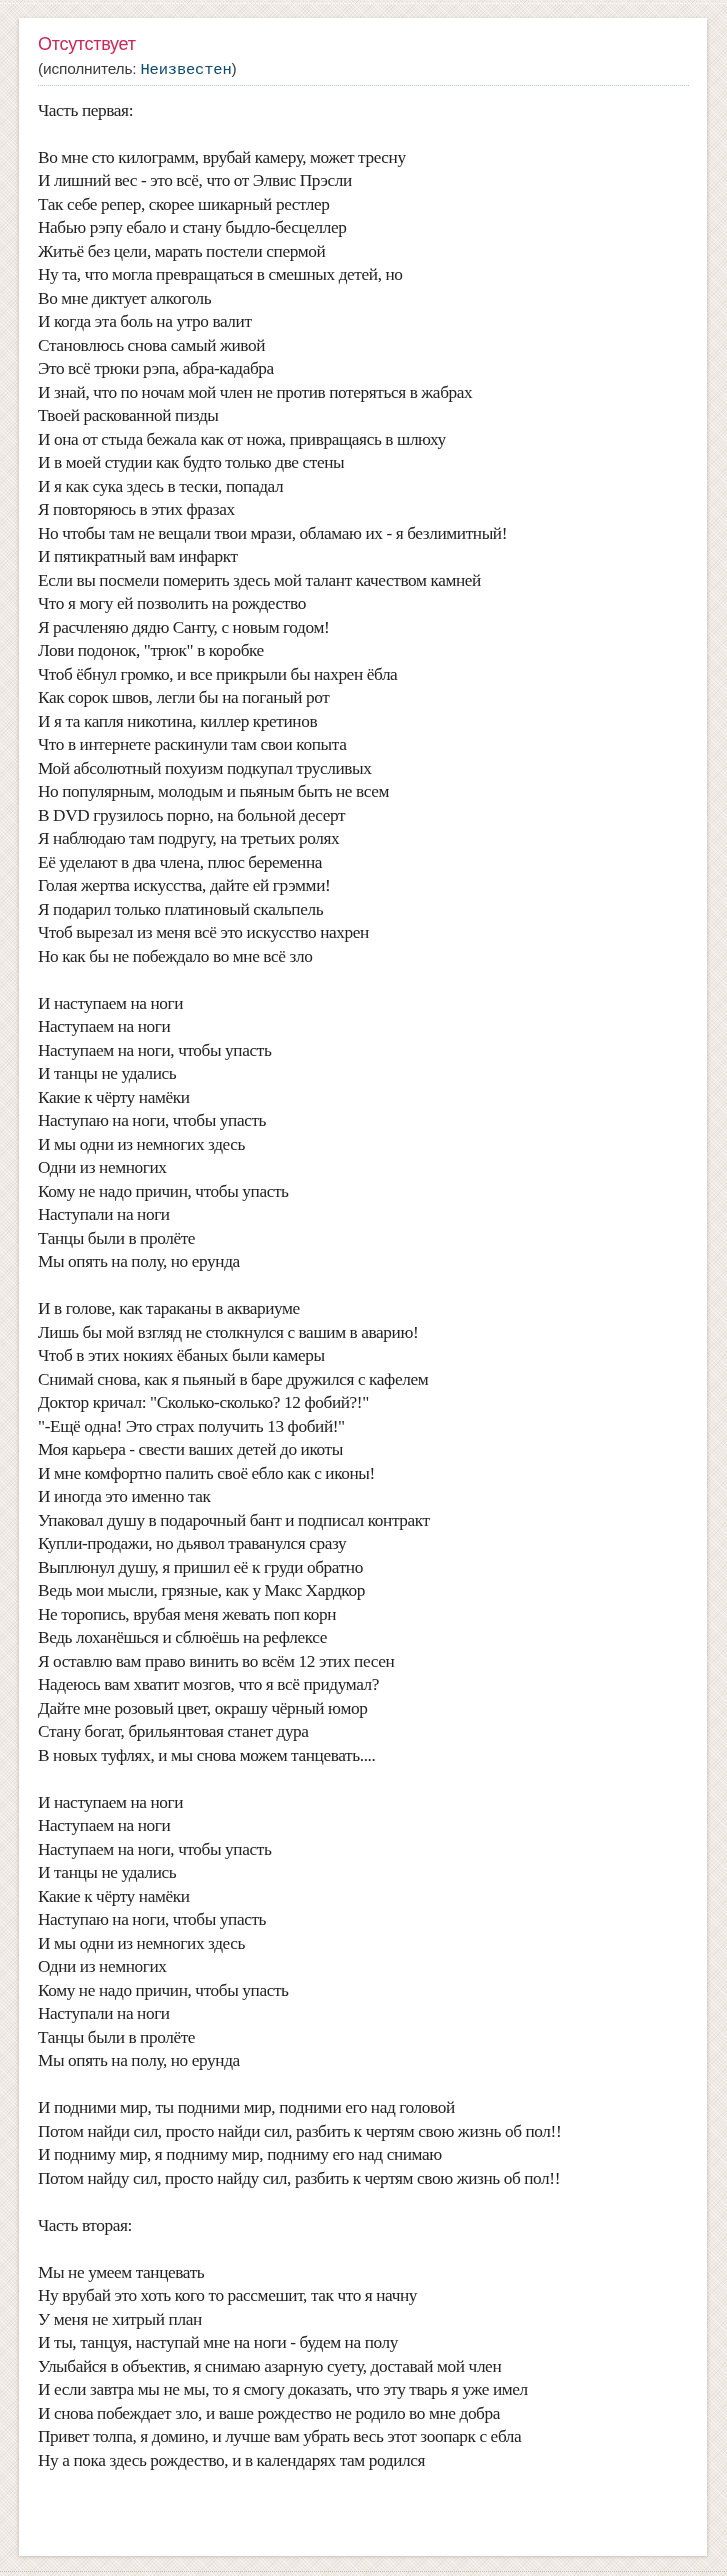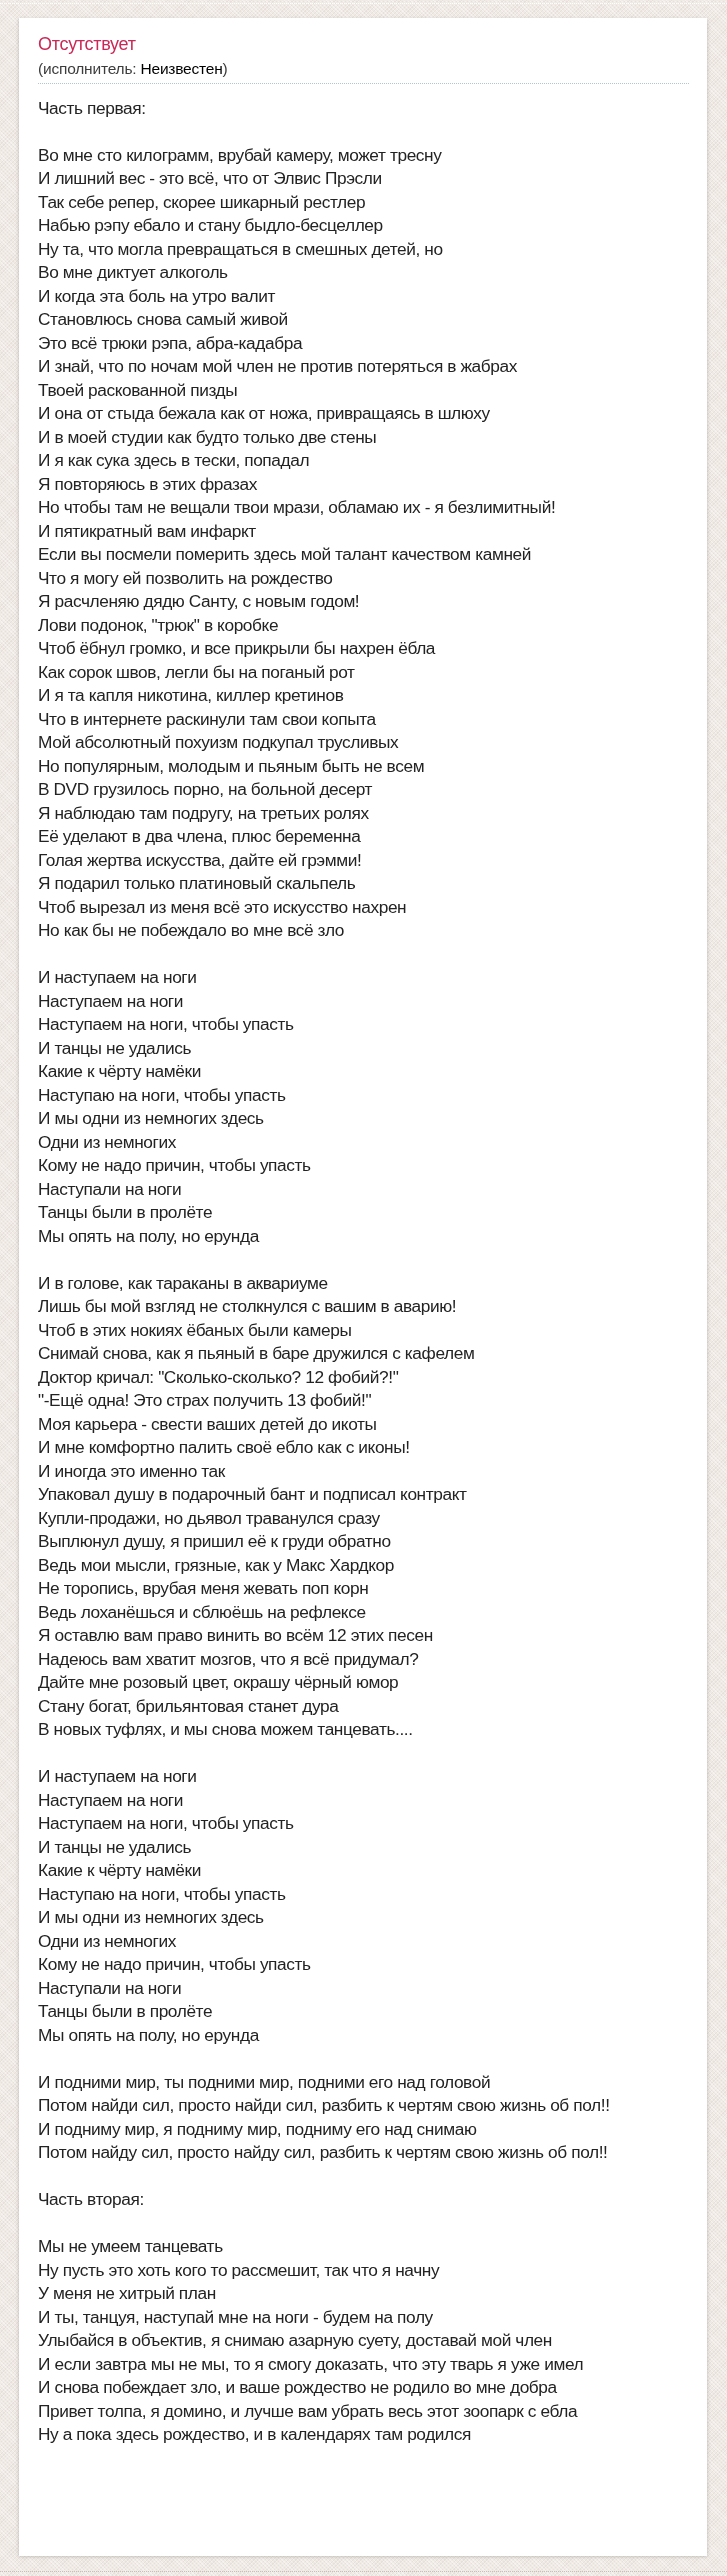--- a/index.html
+++ b/index.html
@@ -57,20 +57,21 @@
   .artist-link {
     text-decoration: none;
     cursor: pointer;
   }
 
   .lyrics {
     margin-top: 0;
   }
   .para {
     margin: 23.5px 0;
+    font-family: Liberation Serif, serif;
   }
   .para:first-child {
     margin-top: 12.7px;
   }
   .para:last-child {
     margin-bottom: 6px;
   }
   .line {
     font-size: 17.3px;
     line-height: 23.5px;
@@ -83,32 +84,33 @@
 <body>
 
 <div class="page-edge top"></div>
 
 <div class="card">
 
   <h1 class="song-title" style="color: rgb(202, 41, 87);">Отсутствует</h1>
 
   <div class="artist-line">
     <span>(исполнитель:</span>
-    <span class="artist-link" style="color: #000000;">Неизвестен</span><span>)</span>
+    <span class="artist-link" style="color: #0c4a6e; font-family: Liberation Mono, monospace;">Неизвестен</span><span>)</span>
   </div>
 
   <div class="lyrics">
       <div class="para">
         <div class="line">Часть первая:</div>
       </div>
       <div class="para">
         <div class="line">Во мне сто килограмм, врубай камеру, может тресну</div>
         <div class="line">И лишний вес - это всё, что от Элвис Прэсли</div>
         <div class="line">Так себе репер, скорее шикарный рестлер</div>
         <div class="line">Набью рэпу ебало и стану быдло-бесцеллер</div>
+        <div class="line">Житьё без цели, марать постели спермой</div>
         <div class="line">Ну та, что могла превращаться в смешных детей, но</div>
         <div class="line">Во мне диктует алкоголь</div>
         <div class="line">И когда эта боль на утро валит</div>
         <div class="line">Становлюсь снова самый живой</div>
         <div class="line">Это всё трюки рэпа, абра-кадабра</div>
         <div class="line">И знай, что по ночам мой член не против потеряться в жабрах</div>
         <div class="line">Твоей раскованной пизды</div>
         <div class="line">И она от стыда бежала как от ножа, привращаясь в шлюху</div>
         <div class="line">И в моей студии как будто только две стены</div>
         <div class="line">И я как сука здесь в тески, попадал</div>
@@ -187,21 +189,21 @@
         <div class="line">И подними мир, ты подними мир, подними его над головой</div>
         <div class="line">Потом найди сил, просто найди сил, разбить к чертям свою жизнь об пол!!</div>
         <div class="line">И подниму мир, я подниму мир, подниму его над снимаю</div>
         <div class="line">Потом найду сил, просто найду сил, разбить к чертям свою жизнь об пол!!</div>
       </div>
       <div class="para">
         <div class="line">Часть вторая:</div>
       </div>
       <div class="para">
         <div class="line">Мы не умеем танцевать</div>
-        <div class="line">Ну пусть это хоть кого то рассмешит, так что я начну</div>
+        <div class="line">Ну врубай это хоть кого то рассмешит, так что я начну</div>
         <div class="line">У меня не хитрый план</div>
         <div class="line">И ты, танцуя, наступай мне на ноги - будем на полу</div>
         <div class="line">Улыбайся в объектив, я снимаю азарную суету, доставай мой член</div>
         <div class="line">И если завтра мы не мы, то я смогу доказать, что эту тварь я уже имел</div>
         <div class="line">И снова побеждает зло, и ваше рождество не родило во мне добра</div>
         <div class="line">Привет толпа, я домино, и лучше вам убрать весь этот зоопарк с ебла</div>
         <div class="line">Ну а пока здесь рождество, и в календарях там родился</div>
       </div>
     </div>
 

